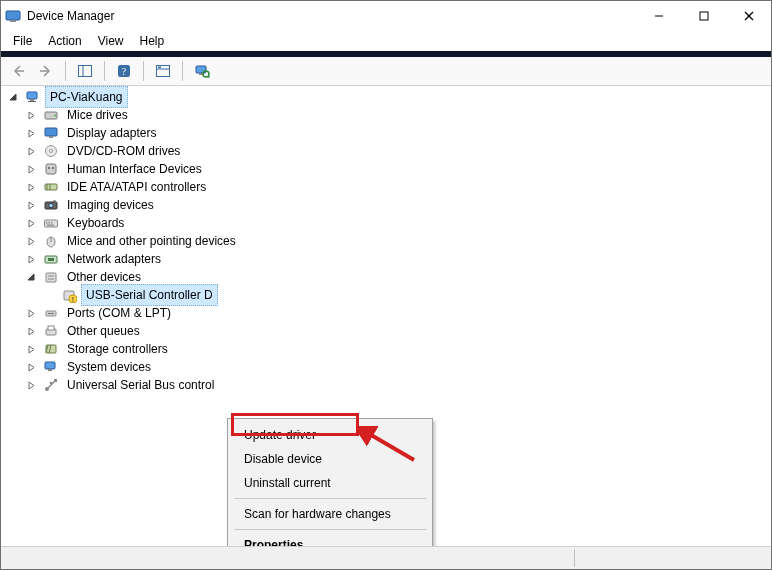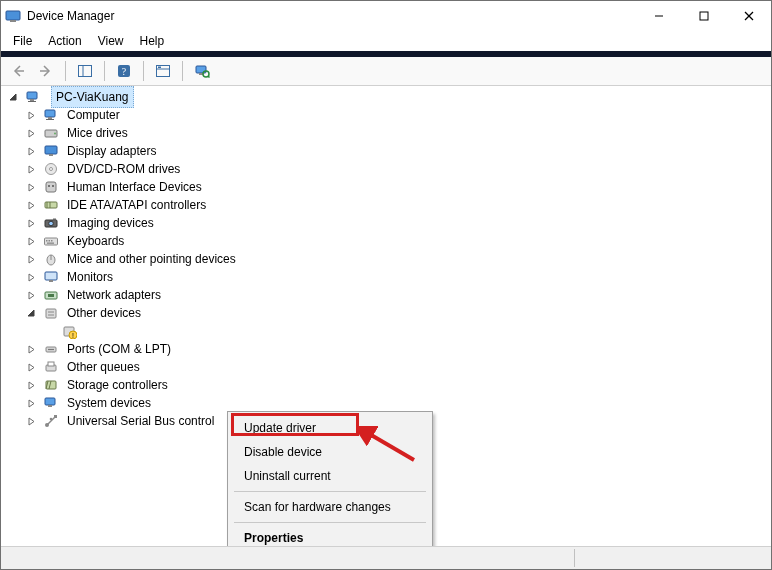--- a/index.html
+++ b/index.html
@@ -21,23 +21,23 @@
   .statusbar .sb-spacer { flex:1; }
   .statusbar .sb-after { width:190px; }
   
   .tree { font-size:12px; line-height:18px; }
   .node-row { display:flex; align-items:center; height:18px; white-space:nowrap; }
   .expander { width:16px; height:16px; display:flex; align-items:center; justify-content:center; color:#6b6b6b; cursor:pointer; }
   .indent { display:inline-block; }
   .node-icon { width:16px; height:16px; margin:0 4px; display:flex; align-items:center; justify-content:center; }
   .node-label { padding:1px 4px; }
   .node-label.selected { background:#cde8ff; border:1px dotted #7aa9d4; margin:-1px 0; }
-  .node-label.root-selected { background:#cde8ff; border:1px dotted #7aa9d4; margin:-1px 6px; }
+  .node-label.root-selected { background:#cde8ff; border:1px dotted #7aa9d4; margin:-1px 0; }
   
-  .context-menu { position:absolute; left:226px; top:325px; width:200px; background:#f2f2f2; border:1px solid #a0a0a0; box-shadow:2px 3px 3px rgba(0,0,0,0.25); padding:4px 2px; font-size:12px; }
+  .context-menu { position:absolute; left:226px; top:332px; width:200px; background:#f2f2f2; border:1px solid #a0a0a0; box-shadow:2px 3px 3px rgba(0,0,0,0.25); padding:4px 2px; font-size:12px; }
   .context-menu .item { padding:5px 14px; }
   .context-menu .sep { height:1px; background:#c8c8c8; margin:3px 4px; }
   .context-menu .item.bold { font-weight:600; }
   .highlight-box { position:absolute; left:230px; top:327px; width:128px; height:23px; border:3px solid #d42020; box-sizing:border-box; pointer-events:none; }
   .arrow { position:absolute; left:355px; top:340px; pointer-events:none; }
   
   svg { display:block; }
 </style>
 </head>
 <body>
@@ -144,36 +144,20 @@
 </div>
         <div class="node-row">
     <span class="indent" style="width:18px"></span>
     <span class="expander">
             <svg width="9" height="9" viewBox="0 0 9 9">
               <path d="M2 1 L7 4.5 L2 8 Z" fill="none" stroke="#6b6b6b"></path>
             </svg>
           </span>
     <span class="node-icon">
             <svg width="16" height="16" viewBox="0 0 16 16">
-              <rect x="2" y="3" width="10" height="7" rx="1" fill="#5aa0e6" stroke="#2b5797"></rect>
-              <rect x="5" y="10" width="4" height="2" fill="#888"></rect>
-              <rect x="3" y="12" width="8" height="1" fill="#666"></rect>
-            </svg>
-          </span>
-    <span class="node-label">Computer</span>
-  </div>
-        <div class="node-row">
-    <span class="indent" style="width:18px"></span>
-    <span class="expander">
-            <svg width="9" height="9" viewBox="0 0 9 9">
-              <path d="M2 1 L7 4.5 L2 8 Z" fill="none" stroke="#6b6b6b"></path>
-            </svg>
-          </span>
-    <span class="node-icon">
-            <svg width="16" height="16" viewBox="0 0 16 16">
               <rect x="2" y="5" width="12" height="7" rx="1" fill="#cfcfcf" stroke="#777"></rect>
               <circle cx="12" cy="8.5" r="1" fill="#6a6"></circle>
             </svg>
           </span>
     <span class="node-label">Mice drives</span>
   </div>
         <div class="node-row">
     <span class="indent" style="width:18px"></span>
     <span class="expander">
             <svg width="9" height="9" viewBox="0 0 9 9">
@@ -286,35 +270,20 @@
   </div>
         <div class="node-row">
     <span class="indent" style="width:18px"></span>
     <span class="expander">
             <svg width="9" height="9" viewBox="0 0 9 9">
               <path d="M2 1 L7 4.5 L2 8 Z" fill="none" stroke="#6b6b6b"></path>
             </svg>
           </span>
     <span class="node-icon">
             <svg width="16" height="16" viewBox="0 0 16 16">
-              <rect x="2" y="3" width="12" height="8" rx="1" fill="#cfe3f8" stroke="#2b5797"></rect>
-              <rect x="6" y="11" width="4" height="2" fill="#888"></rect>
-            </svg>
-          </span>
-    <span class="node-label">Monitors</span>
-  </div>
-        <div class="node-row">
-    <span class="indent" style="width:18px"></span>
-    <span class="expander">
-            <svg width="9" height="9" viewBox="0 0 9 9">
-              <path d="M2 1 L7 4.5 L2 8 Z" fill="none" stroke="#6b6b6b"></path>
-            </svg>
-          </span>
-    <span class="node-icon">
-            <svg width="16" height="16" viewBox="0 0 16 16">
               <rect x="2" y="5" width="12" height="7" rx="1" fill="#c8e0c8" stroke="#4a7a4a"></rect>
               <rect x="5" y="7" width="6" height="3" fill="#4a7a4a"></rect>
             </svg>
           </span>
     <span class="node-label">Network adapters</span>
   </div>
         <div class="node-row">
     <span class="indent" style="width:18px"></span>
     <span class="expander">
             <svg width="9" height="9" viewBox="0 0 9 9">
@@ -332,20 +301,21 @@
   </div>
         <div class="node-row">
         <span class="indent" style="width:52px"></span>
         <span class="node-icon">
             <svg width="16" height="16" viewBox="0 0 16 16">
               <rect x="3" y="4" width="10" height="9" rx="1" fill="#ddd" stroke="#888"></rect>
               <circle cx="12" cy="12" r="4" fill="#ffd24d" stroke="#c89b00"></circle>
               <text x="12" y="15" font-size="7" text-anchor="middle" fill="#000">!</text>
             </svg>
           </span>
+        <span class="node-label selected">USB-Serial Controller D</span>
       </div>
         <div class="node-row">
     <span class="indent" style="width:18px"></span>
     <span class="expander">
             <svg width="9" height="9" viewBox="0 0 9 9">
               <path d="M2 1 L7 4.5 L2 8 Z" fill="none" stroke="#6b6b6b"></path>
             </svg>
           </span>
     <span class="node-icon">
             <svg width="16" height="16" viewBox="0 0 16 16">

